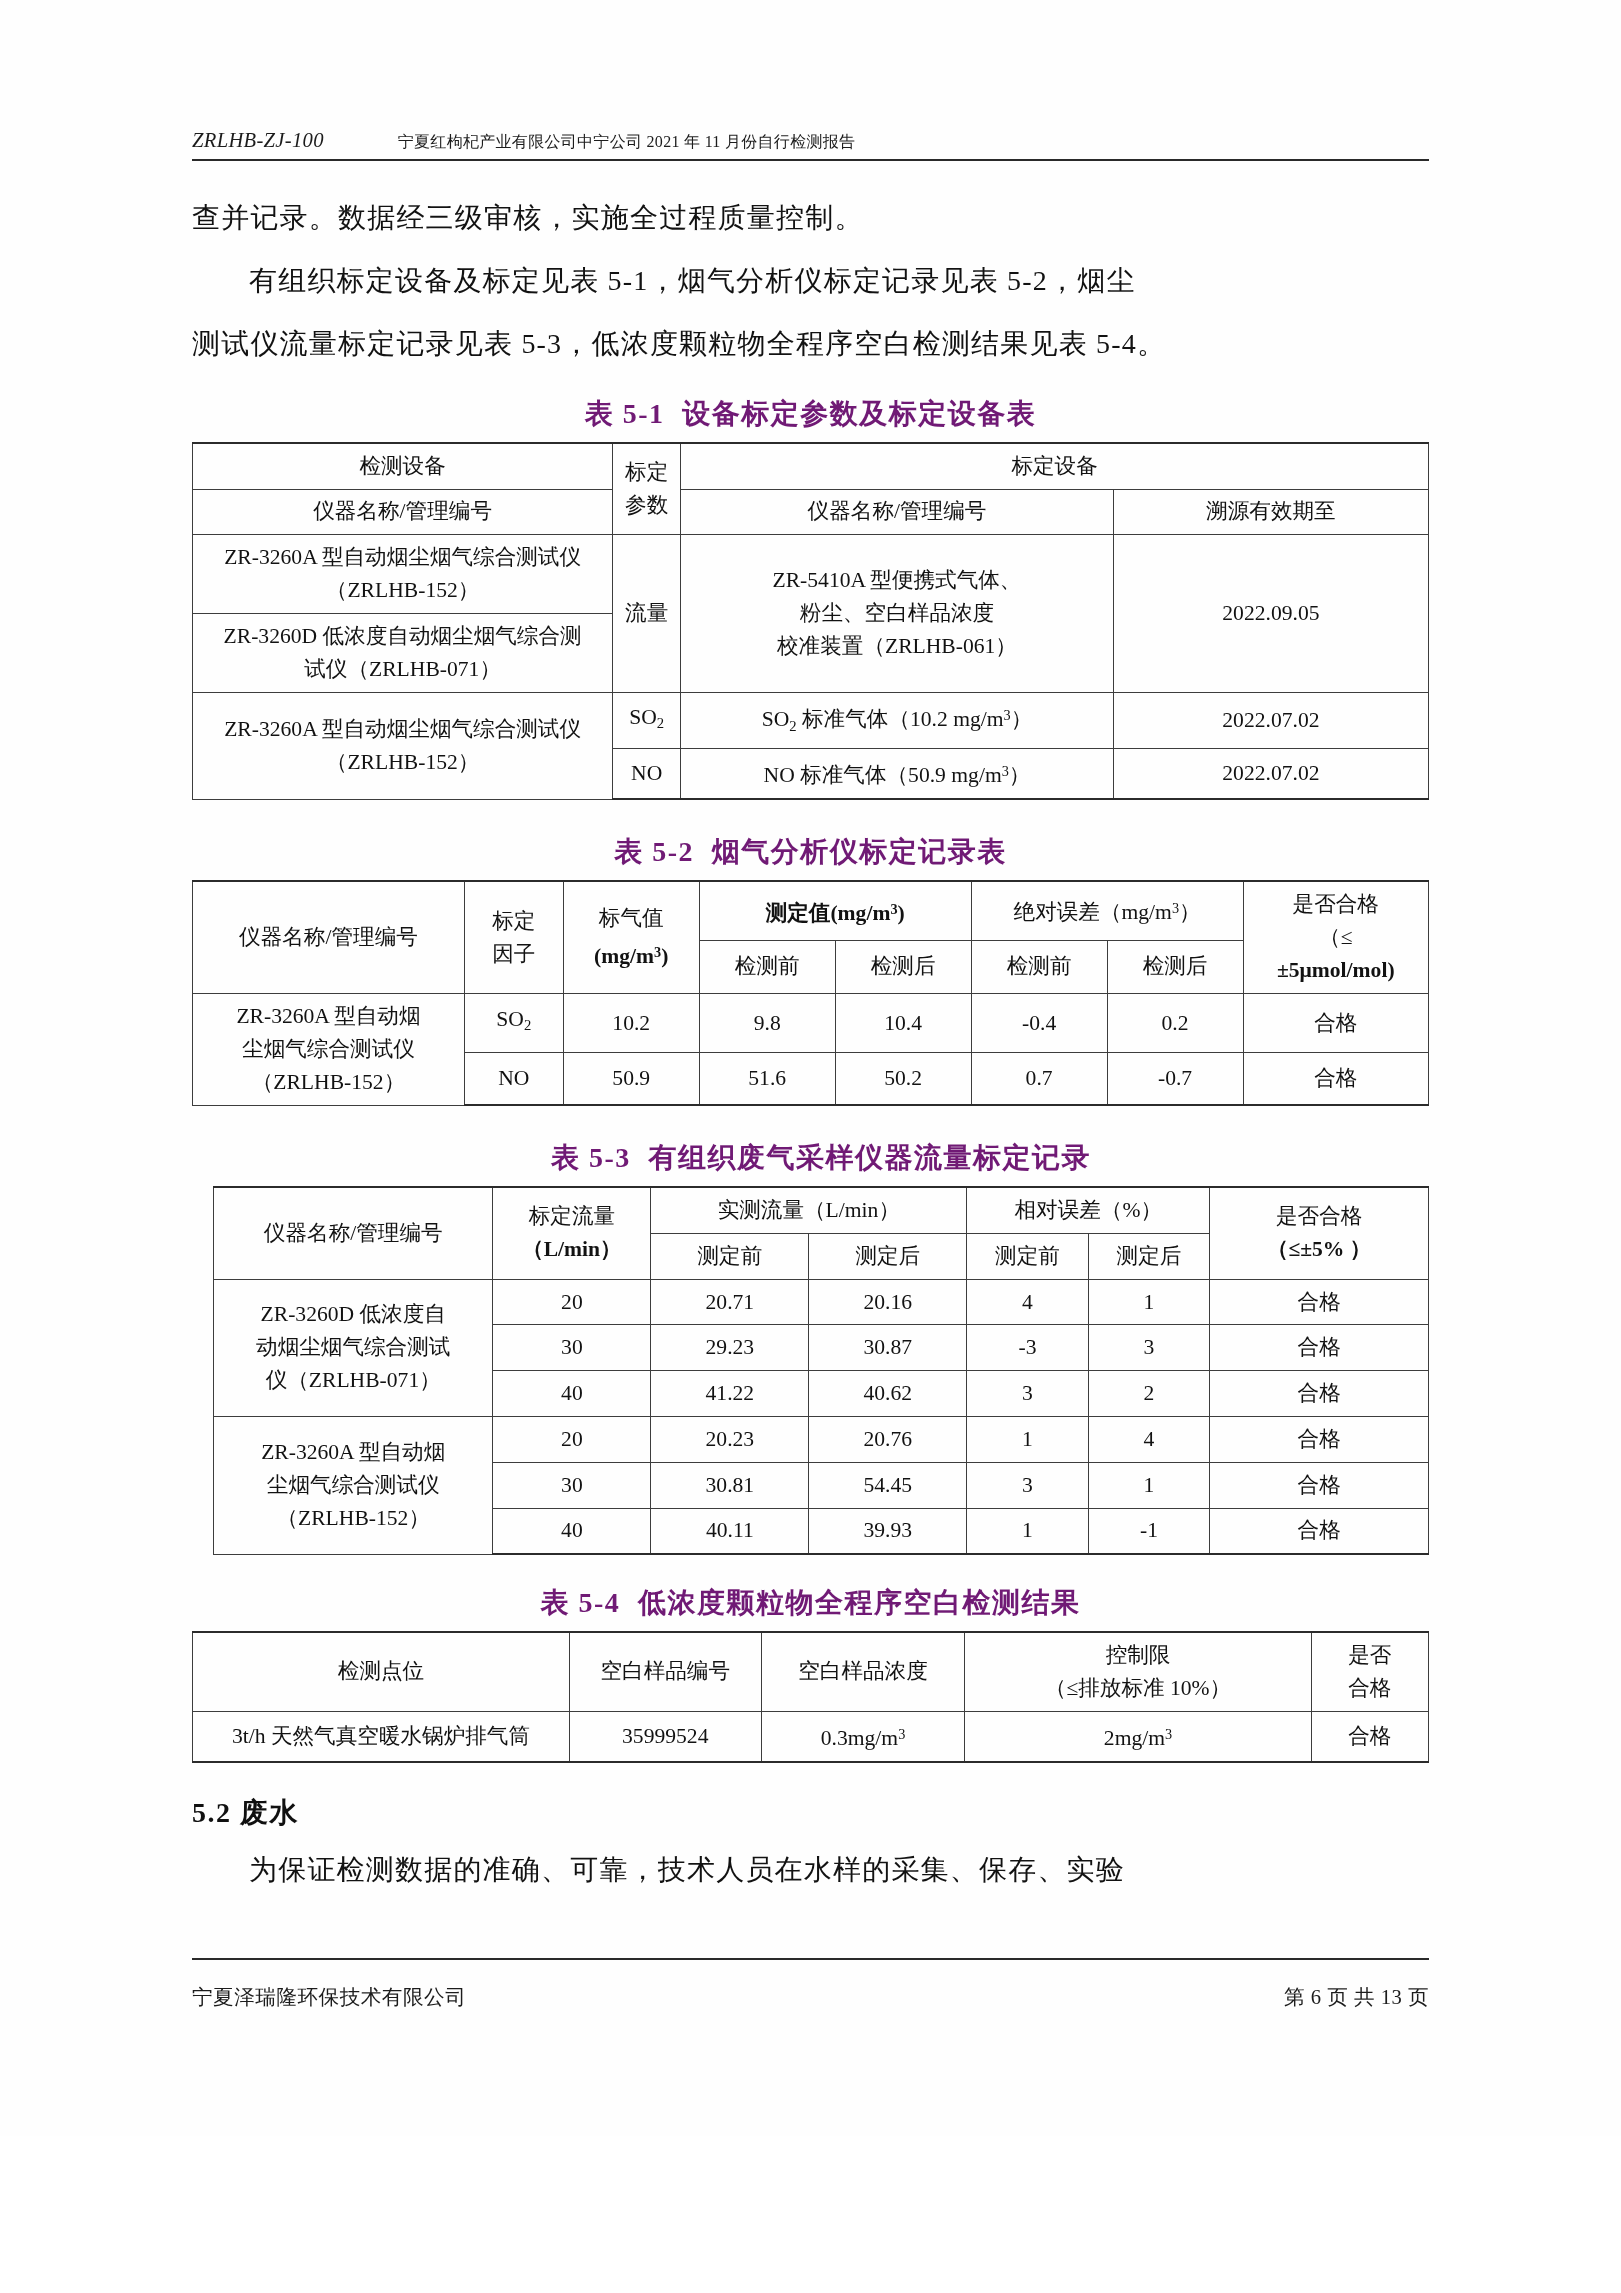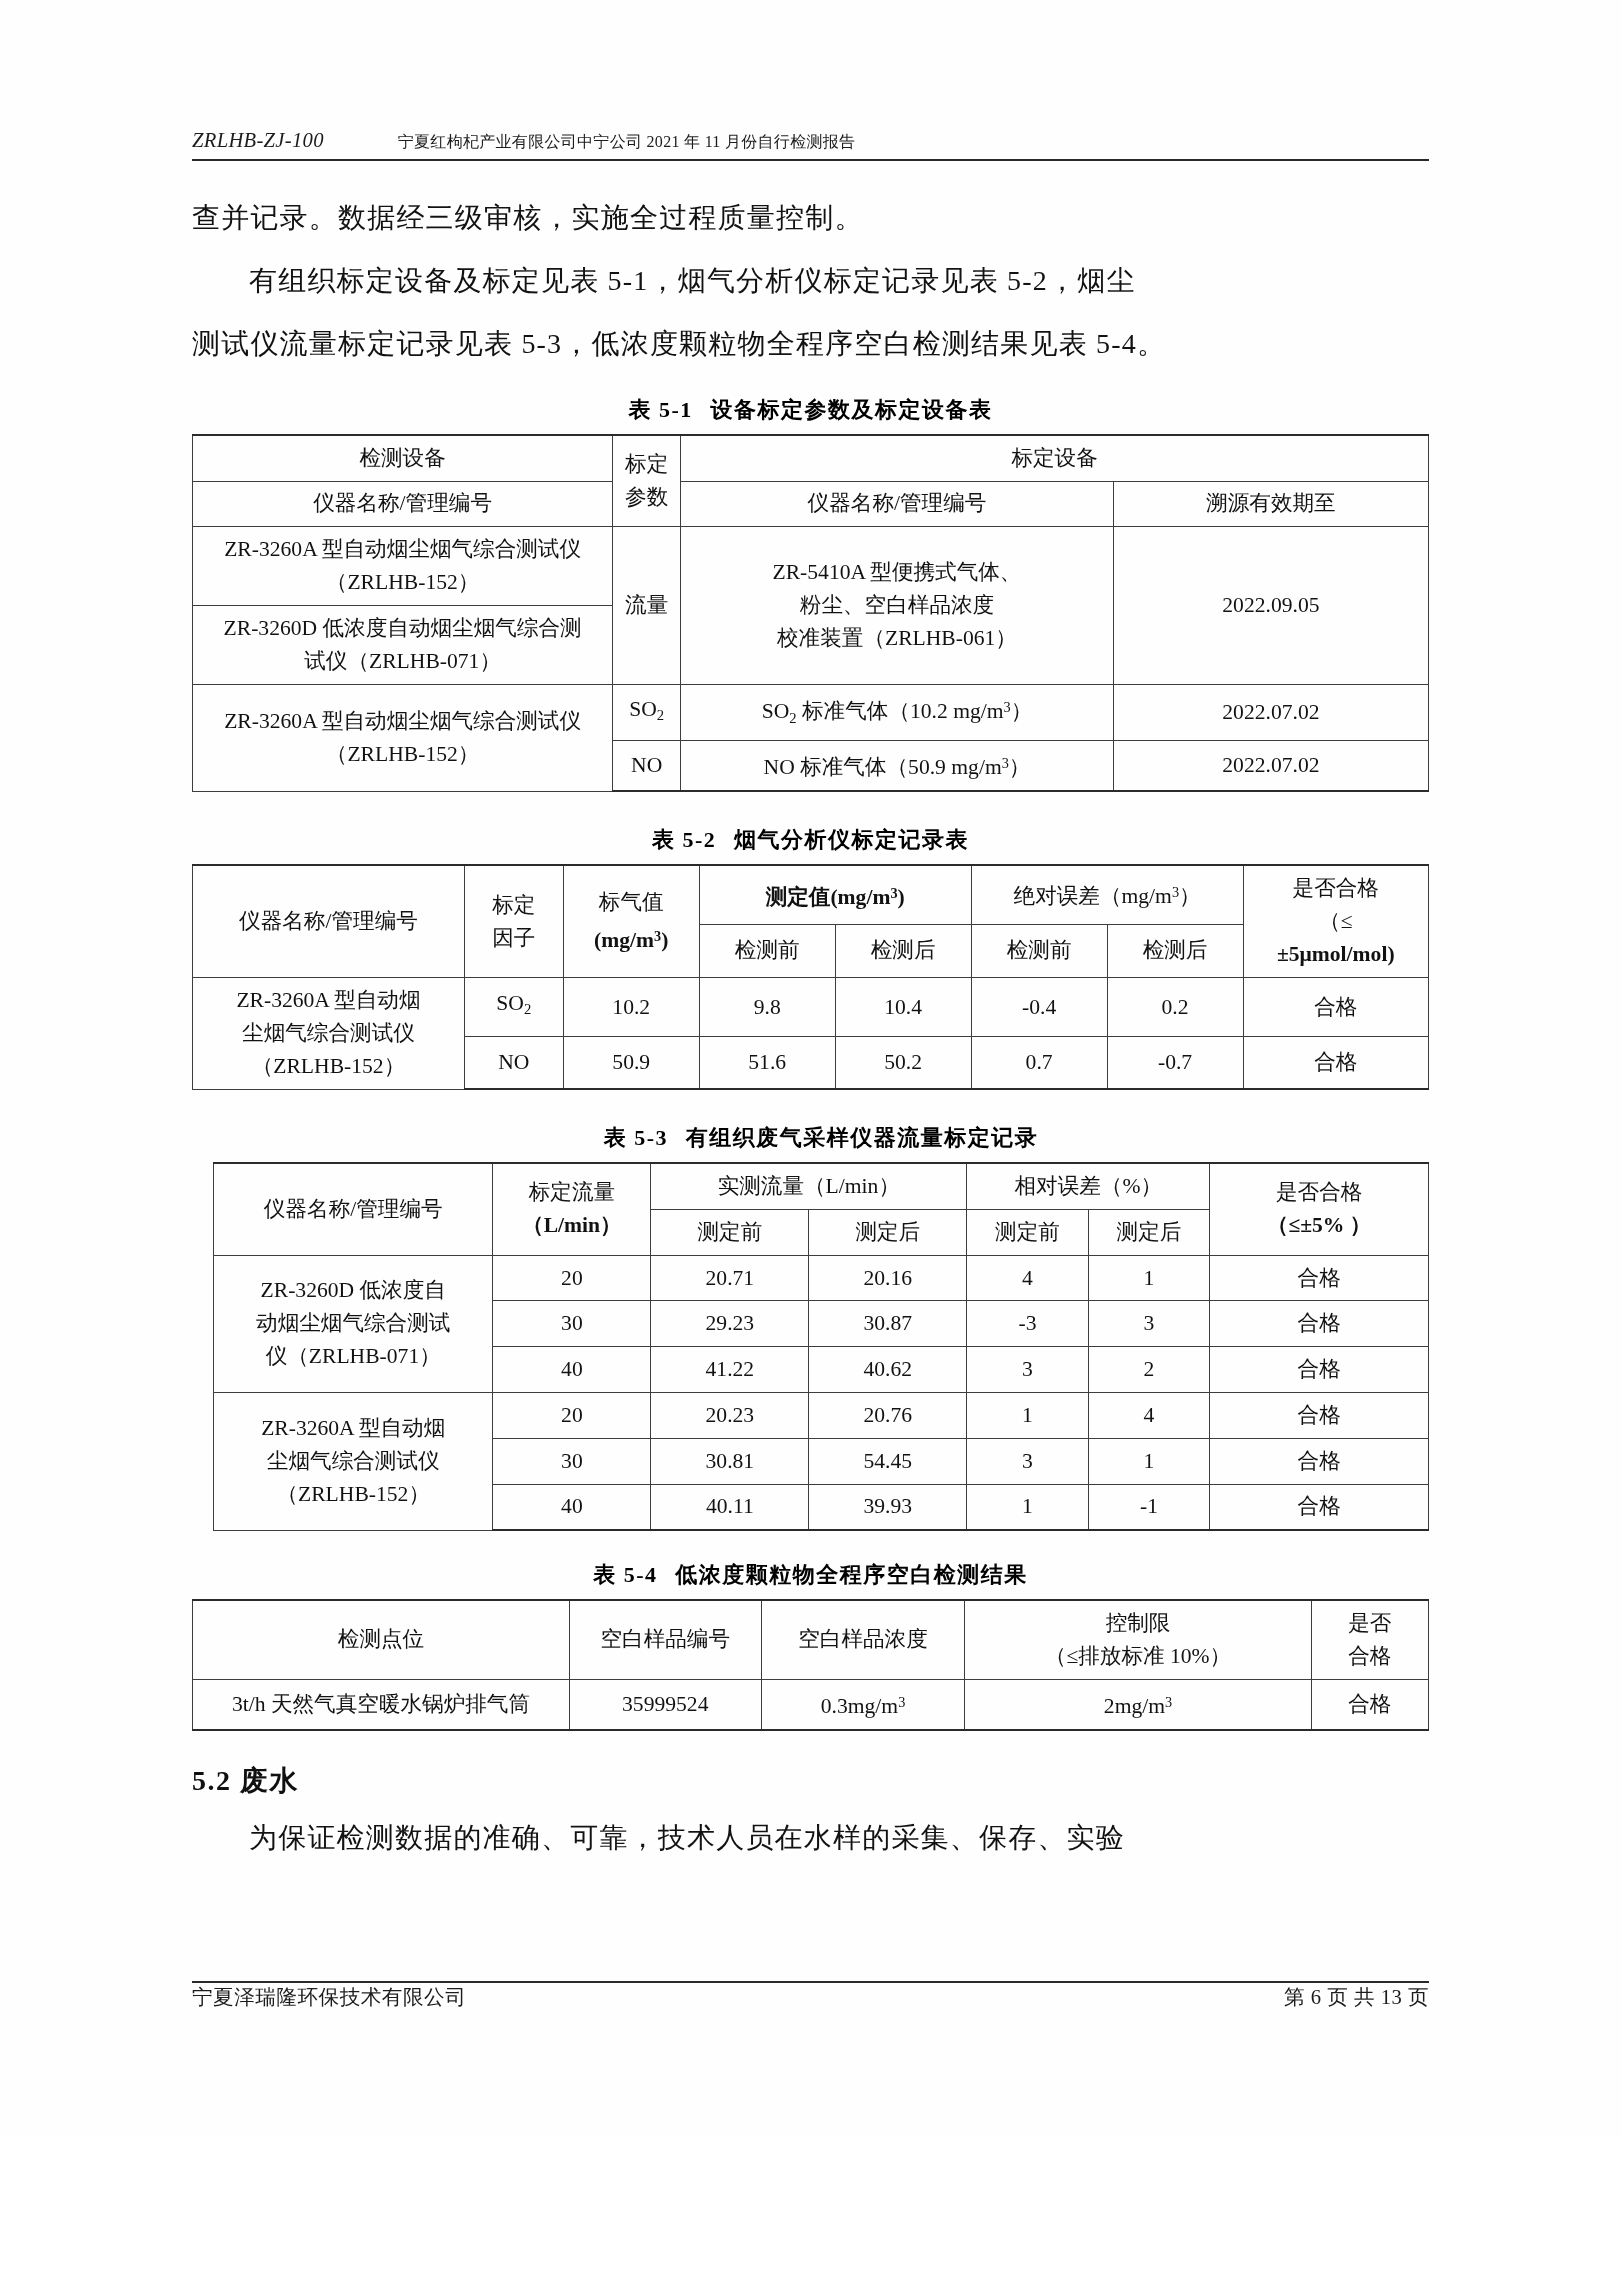--- a/index.html
+++ b/index.html
@@ -55,25 +55,25 @@
     text-align: justify;
     color: #121212;
   }
   p.first-para { margin-top: 25.5px; }
   p.indent { text-indent: 57px; }
 
   
   .tbl-block { margin-top: 19.6px; }
   .tbl-caption {
     text-align: center;
-    font-size: 22px;
+    font-size: 28px;
     font-weight: bold;
     letter-spacing: 1.5px;
     margin-bottom: 8.8px;
-    color: #000000;
+    color: #701a75;
   }
   .tbl-caption .cap-no { margin-right: 17.6px; }
 
   table.doc-tbl {
     border-collapse: collapse;
     width: 100%;
     font-size: 21.6px;
     color: #121212;
     table-layout: fixed;
   }
@@ -107,21 +107,21 @@
   .run-foot {
     position: absolute;
     left: 192px;
     right: 192px;
     bottom: 125px;
     display: flex;
     justify-content: space-between;
     align-items: center;
     font-size: 20.6px;
     letter-spacing: 0.5px;
-    padding-top: 0;
+    padding-top: 23px;
     border-top: 2px solid #2a2a2a;
     color: #1c1c1c;
   }
 </style>
 </head>
 <body>
 
 <div class="page">
 
   <div class="content">

